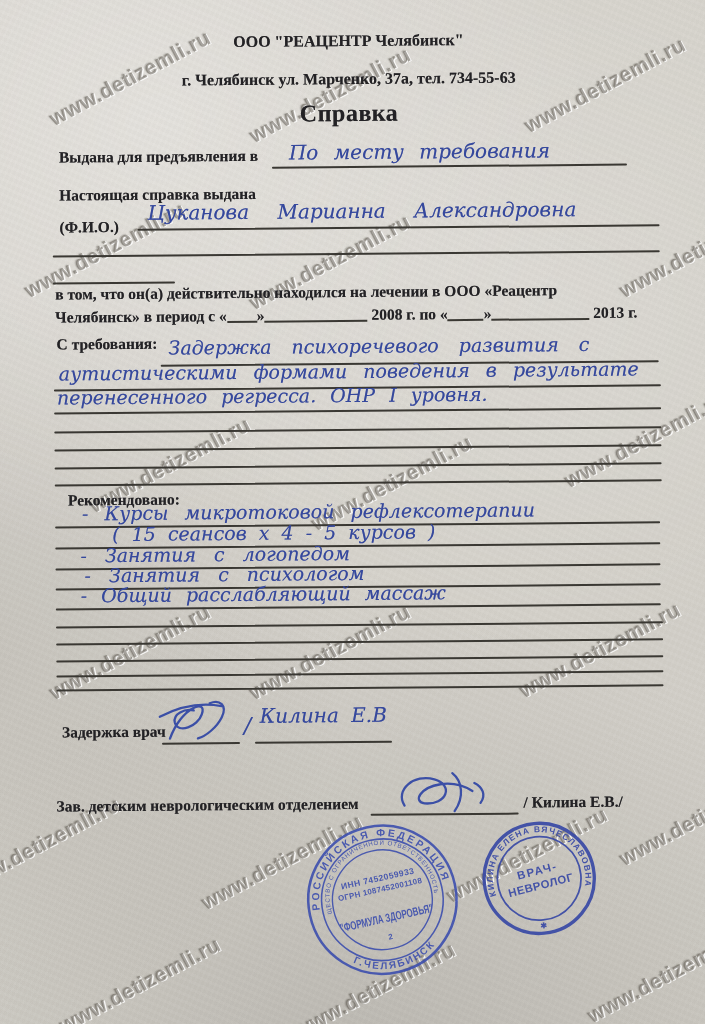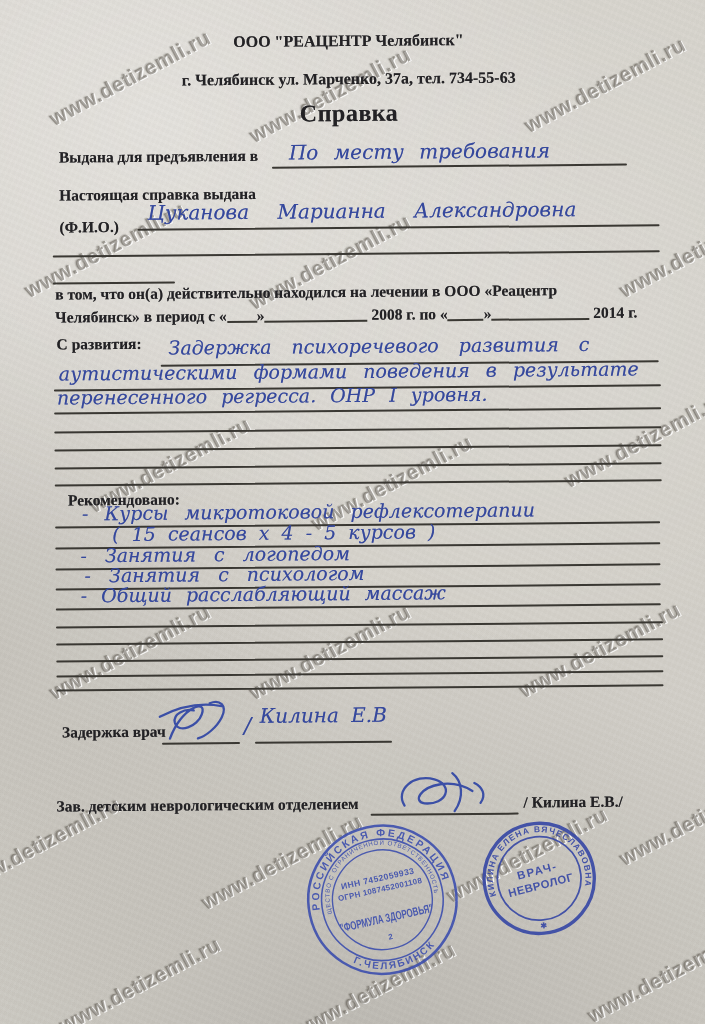--- a/index.html
+++ b/index.html
@@ -83,24 +83,24 @@
 
     <div class="p" style="left:62px;top:184px">Настоящая справка выдана</div>
     <div class="p" style="left:62px;top:216px">(Ф.И.О.)</div>
     <div class="rule" style="left:140px;top:227px;width:522px"></div>
     <div class="hand" style="left:150px;top:199px;word-spacing:22px">Цуканова Марианна Александровна</div>
     <div class="rule" style="left:55px;top:253px;width:607px"></div>
     <div class="rule" style="left:55px;top:280px;width:122px"></div>
 
     <div class="p" style="left:57px;top:283px">в том, что он(а) действительно находился на лечении в ООО «Реацентр</div>
     <div class="p" style="left:57px;top:305px">
-      <span>Челябинск» в период с «</span><span class="blank" style="width:30px"></span><span>»</span><span class="blank" style="width:103px"></span> <span>2008 г. по «</span><span class="blank" style="width:36px"></span><span>»</span><span class="blank" style="width:98px"></span> <span>2014 г.</span>
+      <span>Челябинск» в период с «</span><span class="blank" style="width:30px"></span><span>»</span><span class="blank" style="width:103px"></span> <span>2008 г. по «</span><span class="blank" style="width:36px"></span><span>»</span><span class="blank" style="width:98px"></span> <span>2013 г.</span>
     </div>
 
-    <div class="p" style="left:58px;top:333px">С развития:</div>
+    <div class="p" style="left:58px;top:333px">С требования:</div>
     <div class="hand sm" style="left:170px;top:335px;word-spacing:14px">Задержка психоречевого развития с</div>
     <div class="rule" style="left:162px;top:363px;width:498px"></div>
     <div class="hand sm" style="left:60px;top:360px;word-spacing:10px">аутистическими формами поведения в результате</div>
     <div class="rule" style="left:55px;top:387px;width:607px"></div>
     <div class="hand sm" style="left:58px;top:384px;word-spacing:8px">перенесенного регресса. ОНР I уровня.</div>
     <div class="rule" style="left:55px;top:410px;width:607px"></div>
     <div class="rule" style="left:55px;top:429px;width:607px"></div>
     <div class="rule" style="left:55px;top:447px;width:607px"></div>
     <div class="rule" style="left:55px;top:465px;width:607px"></div>
     <div class="rule" style="left:55px;top:482px;width:607px"></div>

